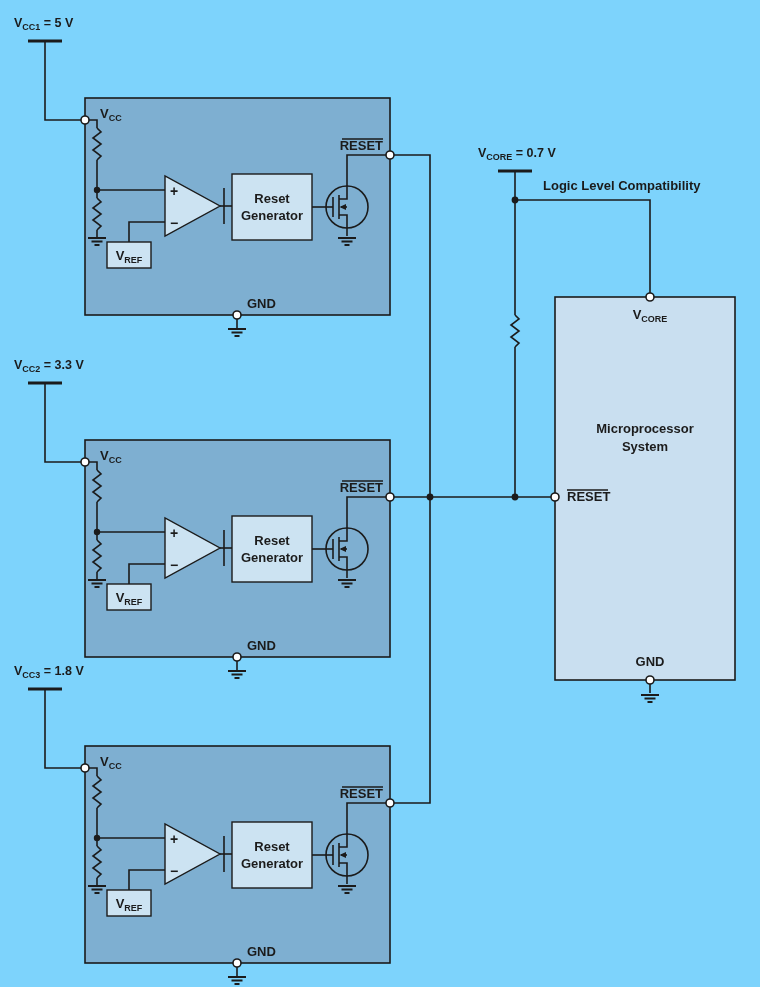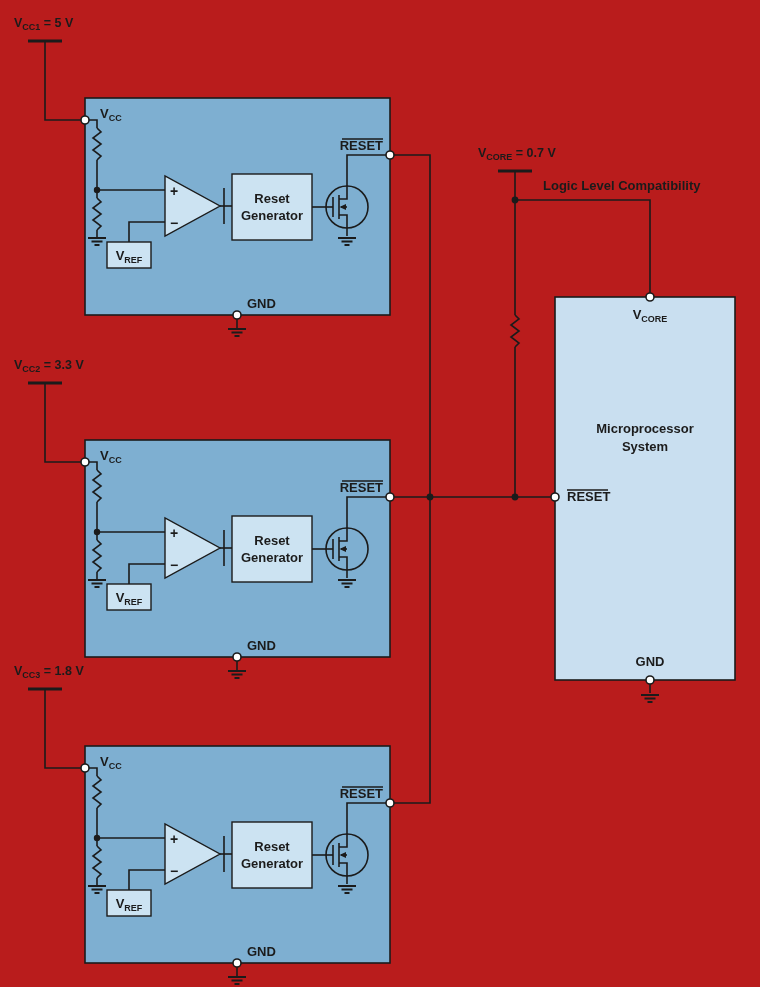--- a/index.html
+++ b/index.html
@@ -1,16 +1,16 @@
 <!DOCTYPE html>
 <html style="--ic-fill: #7eafd1; --inner-fill: #cce3f2; --mcu-fill: #c9dff0; --line: #1b1b1b;"><head>
 <meta charset="utf-8">
 <style>
   html,body{margin:0;padding:0;background:#ffffff;}
-  .stage{width:760px;height:987px;position:relative;background:#b91c1c;}
+  .stage{width:760px;height:987px;position:relative;background:#7dd3fc;}
   svg{display:block;}
   .wire{fill:none;stroke:var(--line,#1b1b1b);stroke-width:1.6;}
   .box{fill:var(--ic-fill,#7eafd1);stroke:var(--line,#1b1b1b);stroke-width:1.6;}
   .inner{fill:var(--inner-fill,#cce3f2);stroke:var(--line,#1b1b1b);stroke-width:1.4;}
   .mcu{fill:var(--mcu-fill,#c9dff0);stroke:var(--line,#1b1b1b);stroke-width:1.6;}
   .pin{fill:#ffffff;stroke:var(--line,#1b1b1b);stroke-width:1.6;}
   .fet{fill:none;stroke:var(--line,#1b1b1b);stroke-width:1.6;}
   .dot{fill:var(--line,#1b1b1b);stroke:none;}
   .lbl{font-family:"Liberation Sans",sans-serif;font-weight:700;font-size:13px;fill:var(--line,#1b1b1b);}
   .small{font-size:12.5px;}

